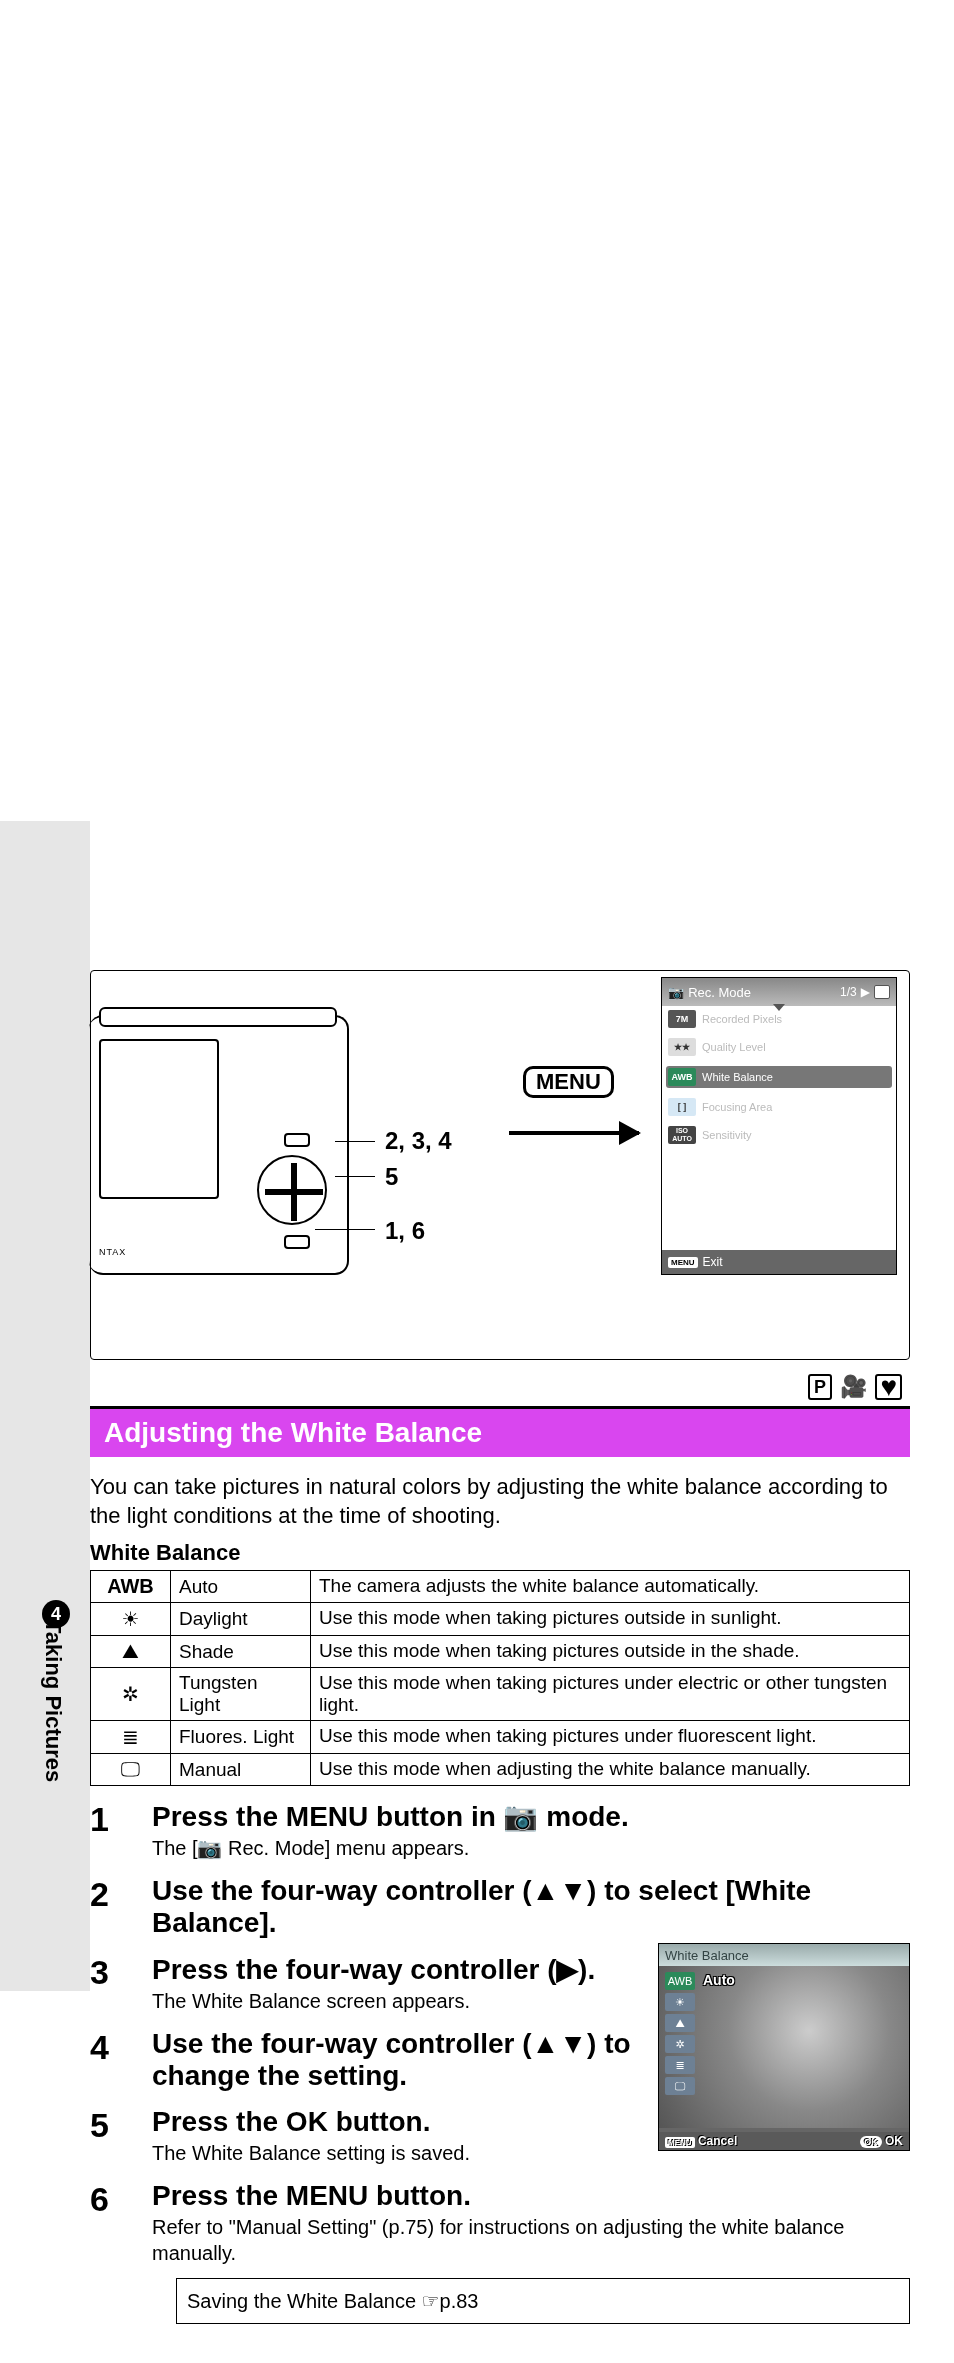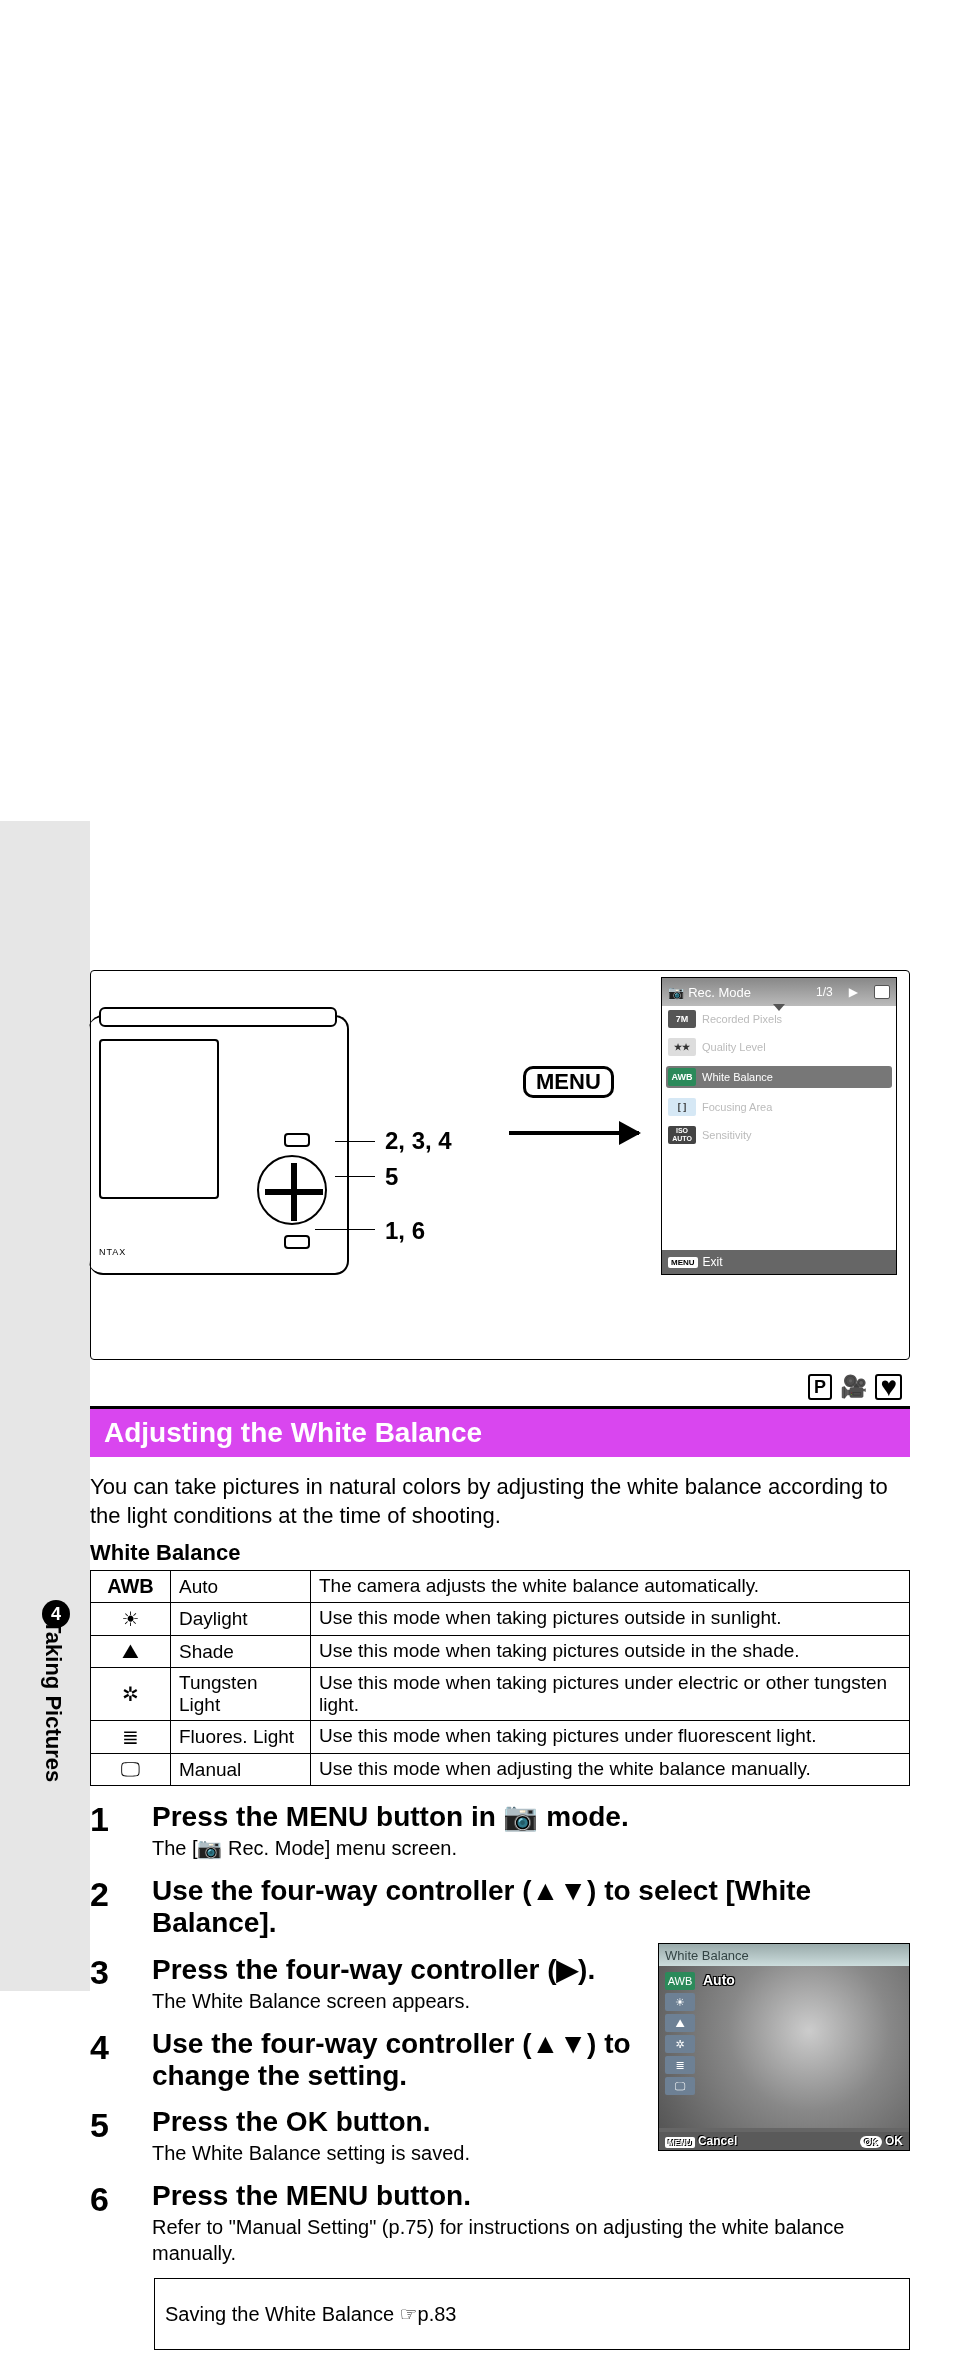--- a/index.html
+++ b/index.html
@@ -125,21 +125,21 @@
     position:absolute; left:570px; top:6px; width:236px; height:298px;
     border:1px solid #000;
   }
   .lcd .titlebar {
     height:28px; background:linear-gradient(#888,#bbb);
     display:flex; align-items:center; font-size:13px; color:#fff;
     padding:0 6px; justify-content:space-between;
   }
   .lcd .titlebar .ttext { display:flex; align-items:center; gap:4px;}
   .lcd .titlebar .cam-glyph { font-size:13px; }
-  .lcd .pager { display:flex; align-items:center; gap:16px; font-size:12px;}
+  .lcd .pager { display:flex; align-items:center; gap:4px; font-size:12px;}
   .lcd .toolicon {
     width:16px; height:14px; background:#fff; border:1px solid #555; border-radius:2px;
     display:flex; align-items:center; justify-content:center; font-size:8px;
   }
   .lcd .rows { padding:4px 6px 2px 6px; display:flex; flex-direction:column; gap:10px; }
   .lcd .row { display:flex; align-items:center; gap:6px; }
   .lcd .chip {
     width:28px; height:18px; display:flex; align-items:center; justify-content:center;
     font-size:9px; font-weight:bold; border-radius:2px;
   }
@@ -214,22 +214,22 @@
   }
   .wbscreen .footer2 {
     position:absolute; bottom:0; left:0; right:0; height:18px; background:#5a5a5a;
     display:flex; align-items:center; justify-content:space-between; padding:0 6px; font-size:12px;
   }
   .wbscreen .footer2 span { color:#fff; text-shadow:1px 1px 0 #000,-1px -1px 0 #000; font-weight:bold;}
   .wbscreen .menu-chip2 { background:#fff; color:#000; font-size:8px; font-weight:bold; padding:1px 3px; border-radius:2px; }
   .wbscreen .ok-chip { background:#fff; color:#000; font-size:9px; font-weight:bold; padding:1px 4px; border-radius:7px; }
 
   .note-box {
-    border:1px solid #000; padding:23px 10px; font-size:20px; margin-top:12px;
-    margin-left:64px;
+    border:1px solid #000; padding:10px 10px; font-size:20px; margin-top:12px;
+    margin-left:86px;
   }
 </style>
 </head>
 <body>
 
 <div class="page-bg-strip"></div>
 <div class="side-circle">4</div>
 <div class="side-tab">Taking Pictures</div>
 
 <div class="content">
@@ -342,21 +342,21 @@
         </tr>
   </tbody>
     </table>
 
   <div class="step-row">
     <div class="step-num">1</div>
     <div class="step-body">
       <div class="ii">
         <span>Press the </span><span class="menu-word">MENU</span><span> button in </span><span>📷</span><span> mode.</span>
       </div>
-      <div class="isub">The [📷 Rec. Mode] menu screen.</div>
+      <div class="isub">The [📷 Rec. Mode] menu appears.</div>
     </div>
   </div>
 
   <div class="step-row">
     <div class="step-num">2</div>
     <div class="step-body">
         <div class="ii">Use the four-way controller (▲▼) to select [White Balance].</div>
       </div>
   </div>
 

